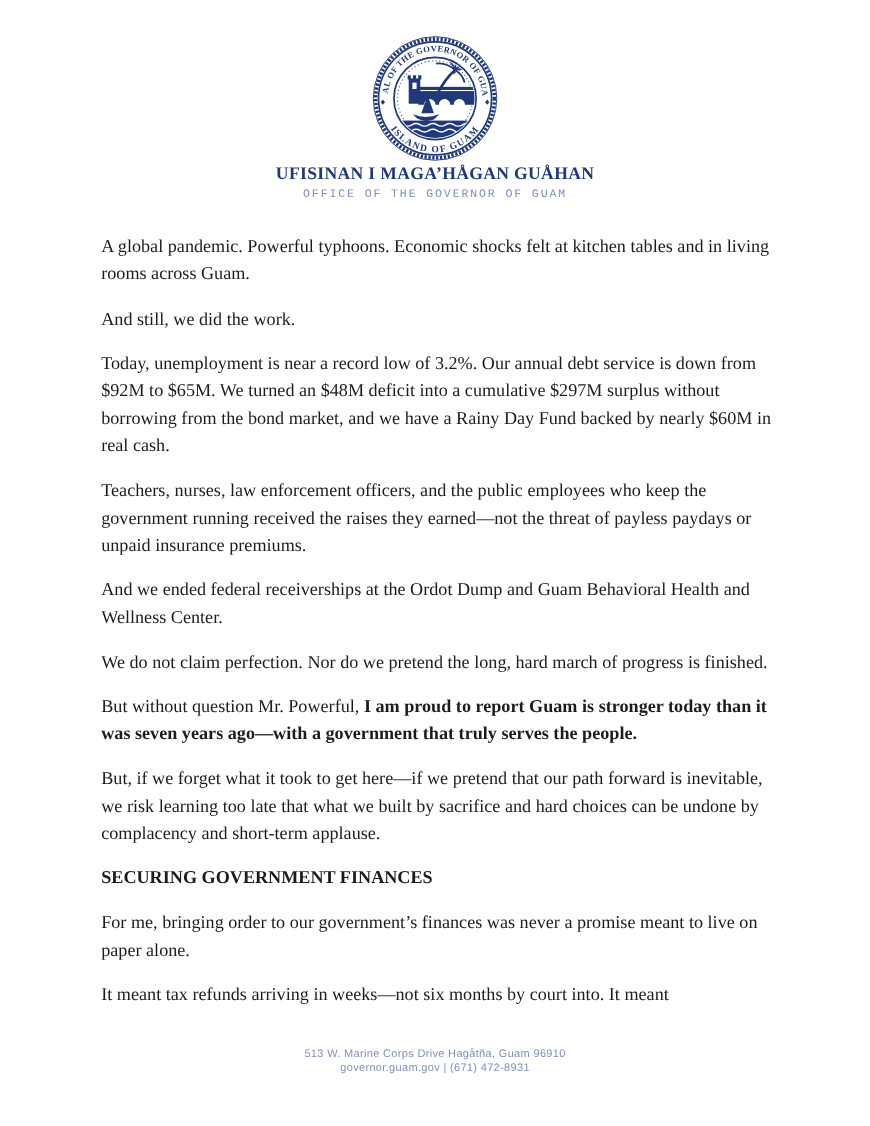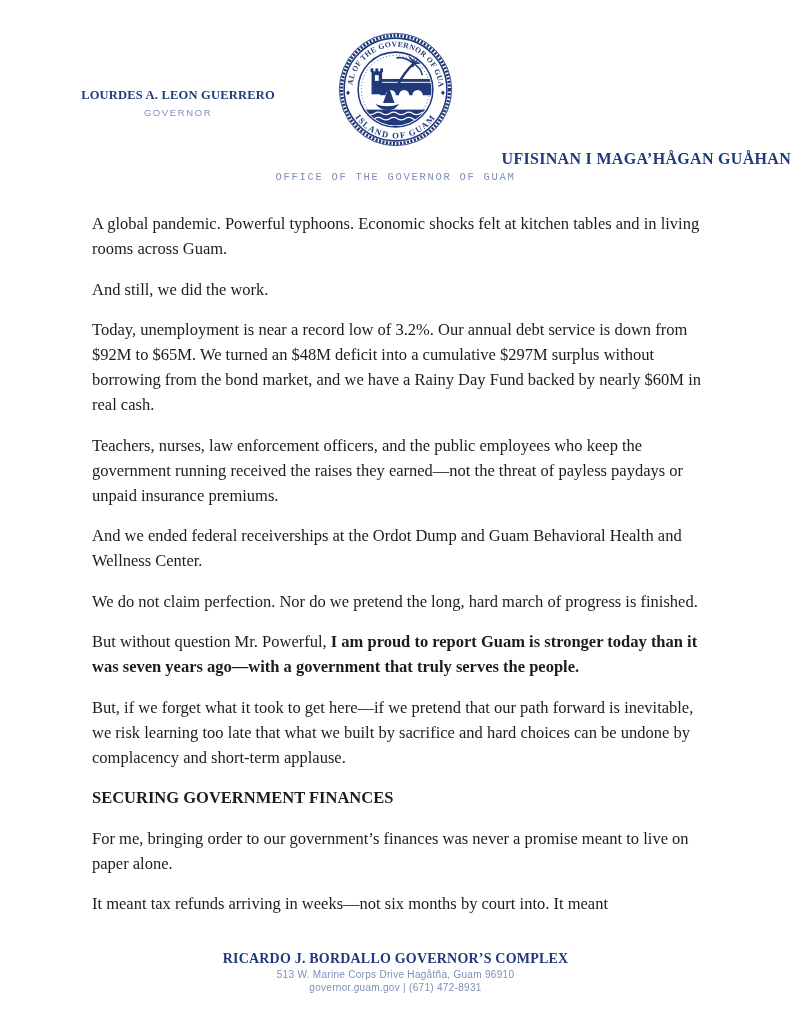--- a/index.html
+++ b/index.html
@@ -35,21 +35,21 @@
   .seal-wrap{position:absolute;left:338px;top:32px;width:115px;height:115px;}
   .seal-ink{fill:var(--navy);}
   .seal-stroke{stroke:var(--navy);fill:none;}
   .seal-text{
     font-family:"Liberation Serif", serif;font-weight:bold;
     fill:var(--navy);
   }
   .office-block{position:absolute;top:150px;left:0;width:100%;text-align:center;}
   .office-chamorro{
     font-family:"Liberation Serif", serif;font-weight:bold;
-    font-size:16px;color:var(--navy);letter-spacing:.3px;text-align:right;
+    font-size:16px;color:var(--navy);letter-spacing:.3px;
   }
   .office-english{
     font-family:Liberation Mono, monospace;
     font-size:10.5px;color:var(--light-blue);letter-spacing:1.7px;margin-top:3px;
   }
   
   .doc-body{
     position:absolute;top:211px;left:92px;width:623px;
     font-size:16.5px;line-height:25px;color:var(--text);
   }
@@ -65,24 +65,20 @@
   .footer-line{
     font-family:"Liberation Sans", sans-serif;
     font-size:10px;color:var(--light-blue);letter-spacing:.3px;margin-top:2px;
   }
 </style>
 </head>
 <body>
 
 <div class="page">
 
-  <div class="name-block left">
-    <div class="official-name">LOURDES A. LEON GUERRERO</div>
-    <div class="official-title">GOVERNOR</div>
-  </div>
 
   <div class="seal-wrap">
     <svg viewBox="0 0 120 120" width="115" height="115" aria-hidden="true">
       <defs>
         <path id="arcTop" d="M 15.2 56.1 A 45 45 0 0 1 104.8 56.1"></path>
         <path id="arcBot" d="M 18.2 89.3 A 51 51 0 0 0 101.8 89.3"></path>
         <clipPath id="sealScene">
             <circle cx="60" cy="60" r="37.5"></circle>
           </clipPath>
       </defs>
@@ -160,18 +156,17 @@
       <p><span>And we ended federal receiverships at the Ordot Dump and Guam Behavioral Health and Wellness Center.</span></p>
       <p><span>We do not claim perfection. Nor do we pretend the long, hard march of progress is finished.</span></p>
       <p><span>But without question Mr. Powerful, </span><span class="bold">I am proud to report Guam is stronger today than it was seven years ago—with a government that truly serves the people.</span></p>
       <p><span>But, if we forget what it took to get here—if we pretend that our path forward is inevitable, we risk learning too late that what we built by sacrifice and hard choices can be undone by complacency and short-term applause.</span></p>
       <p class="heading"><span class="bold">SECURING GOVERNMENT FINANCES</span></p>
       <p><span>For me, bringing order to our government’s finances was never a promise meant to live on paper alone.</span></p>
       <p><span>It meant tax refunds arriving in weeks—not six months by court into. It meant</span></p>
     </main>
 
   <div class="footer">
-    <div class="footer-complex">RICARDO J. BORDALLO GOVERNOR’S COMPLEX</div>
     <div class="footer-line">513 W. Marine Corps Drive Hagåtña, Guam 96910</div>
     <div class="footer-line">governor.guam.gov | (671) 472-8931</div>
   </div>
 
 </div>
 
 </body></html>

